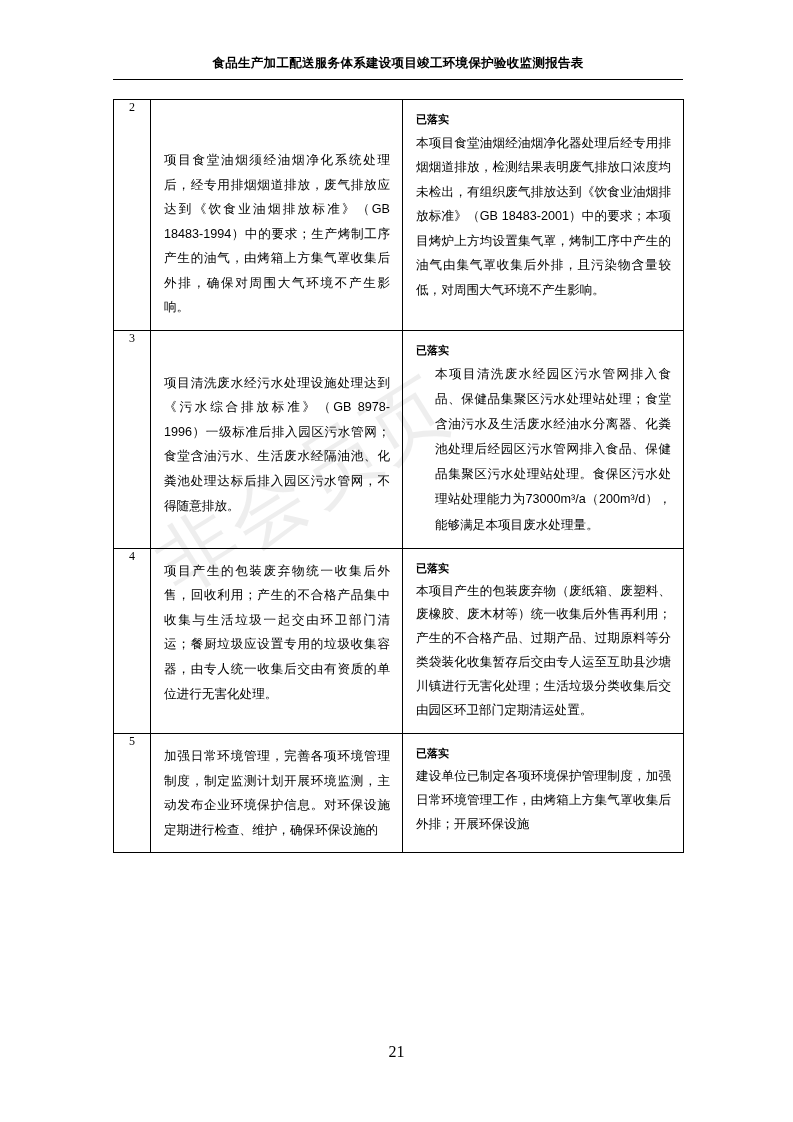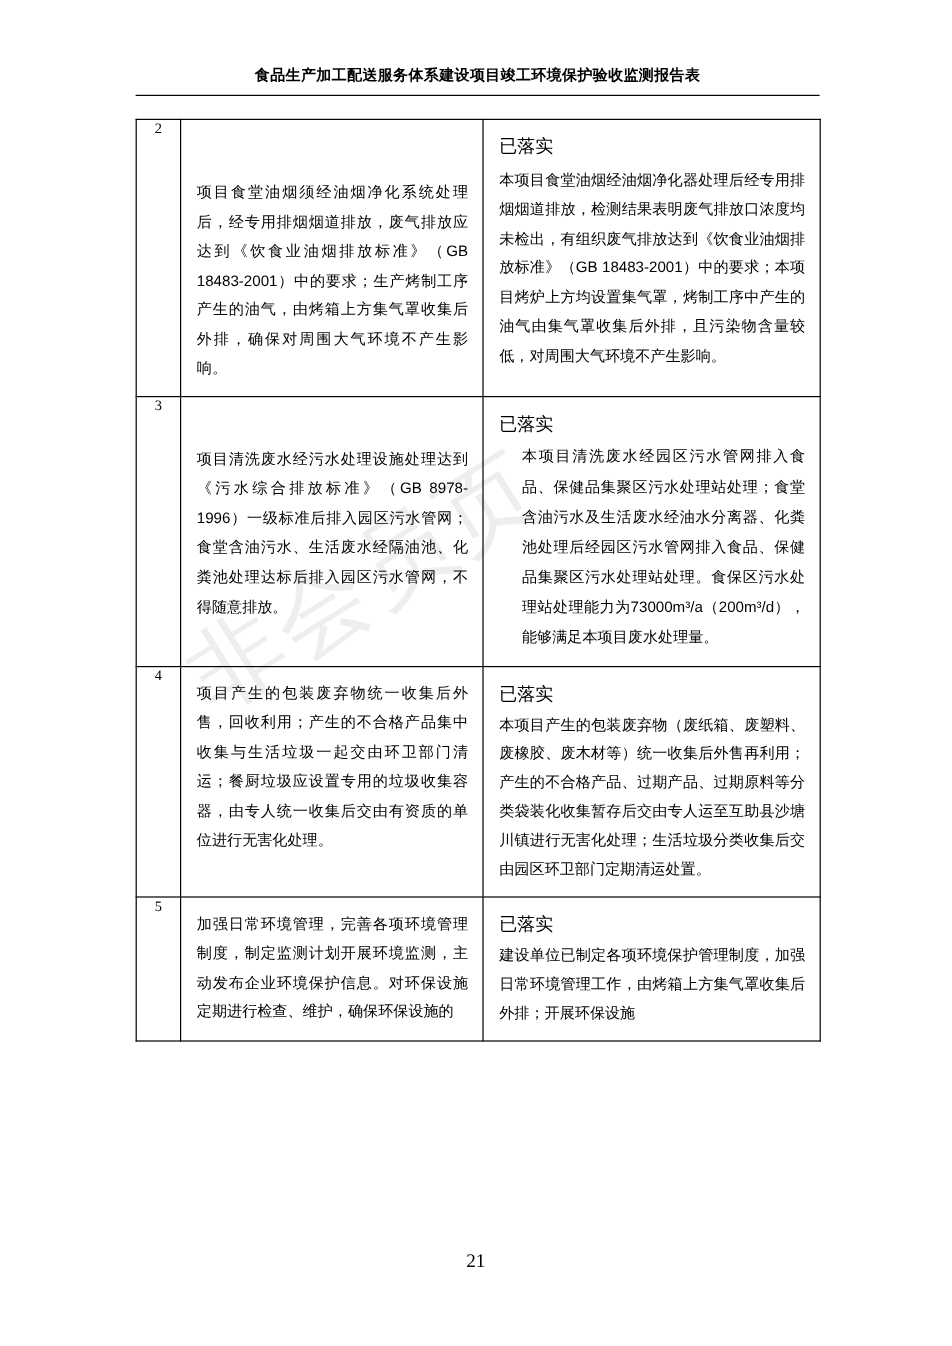--- a/index.html
+++ b/index.html
@@ -100,22 +100,22 @@
     font-size: 12.6px;
     line-height: 1.95;
     font-family: "Liberation Sans", sans-serif;
     text-align: justify;
     text-justify: inter-ideograph;
   }
   .cell-inner.req {
     padding-top: 11px;
   }
   .status-title {
-    font-weight: normal;
-    font-size: 15px;
+    font-weight: bold;
+    font-size: 11px;
     margin-bottom: 2px;
     line-height: 1.7;
   }
   .status-body {
     font-size: 12.6px;
     line-height: 1.9;
     text-align: justify;
     text-justify: inter-ideograph;
   }
   .r2 .cell-inner.req { padding-top: 48px; }
@@ -151,21 +151,21 @@
   <table class="tbl">
     <colgroup>
       <col class="col-num">
       <col class="col-req">
       <col class="col-sta">
     </colgroup>
     <tbody>
       <tr class="r2">
         <td class="num-cell">2</td>
         <td>
-          <div class="cell-inner req">项目食堂油烟须经油烟净化系统处理后，经专用排烟烟道排放，废气排放应达到《饮食业油烟排放标准》（GB 18483-2001）中的要求；生产烤制工序产生的油气，由烤箱上方集气罩收集后外排，确保对周围大气环境不产生影响。</div>
+          <div class="cell-inner req">项目食堂油烟须经油烟净化系统处理后，经专用排烟烟道排放，废气排放应达到《饮食业油烟排放标准》（GB 18483-1994）中的要求；生产烤制工序产生的油气，由烤箱上方集气罩收集后外排，确保对周围大气环境不产生影响。</div>
         </td>
         <td>
           <div class="cell-inner">
             <div class="status-title">已落实</div>
             <div class="status-body">本项目食堂油烟经油烟净化器处理后经专用排烟烟道排放，检测结果表明废气排放口浓度均未检出，有组织废气排放达到《饮食业油烟排放标准》（GB 18483-2001）中的要求；本项目烤炉上方均设置集气罩，烤制工序中产生的油气由集气罩收集后外排，且污染物含量较低，对周围大气环境不产生影响。</div>
           </div>
         </td>
       </tr>
       <tr class="r3">
         <td class="num-cell">3</td>

